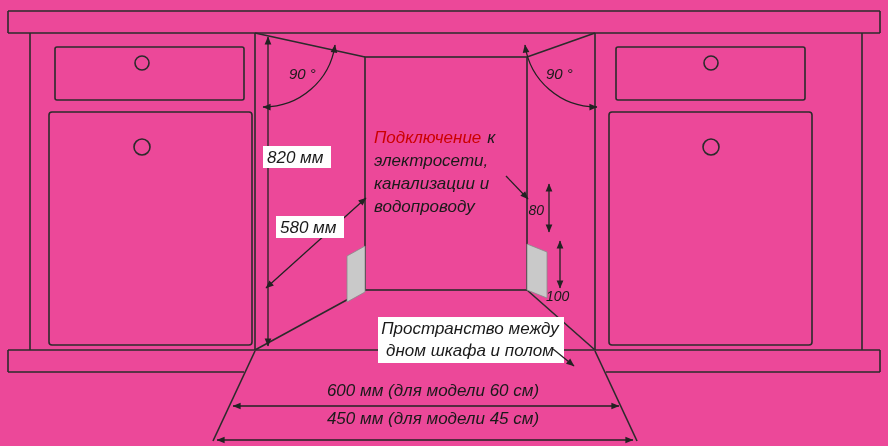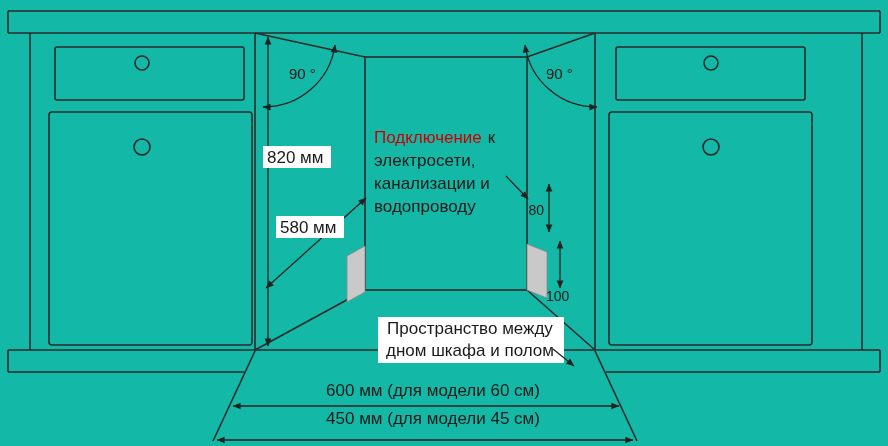--- a/index.html
+++ b/index.html
@@ -1,21 +1,22 @@
 <!DOCTYPE html>
 <html><head>
 <meta charset="utf-8">
 <style>
   html,body{margin:0;padding:0;background:#ffffff;}
   .stage{
     position:relative;
     width:888px;height:446px;
-    background:#14b8a6;
+    background:#ec4899;
     overflow:hidden;
     font-family:"Liberation Sans", sans-serif;
+    font-style:italic;
   }
   svg{position:absolute;left:0;top:0;}
   svg text{
     font-family:"Liberation Sans", sans-serif;
     fill:#1a1a1a;
   }
   .t-main{font-size:17px;}
   .t-angle{font-size:15px;}
   .t-small{font-size:14px;}
 </style>

